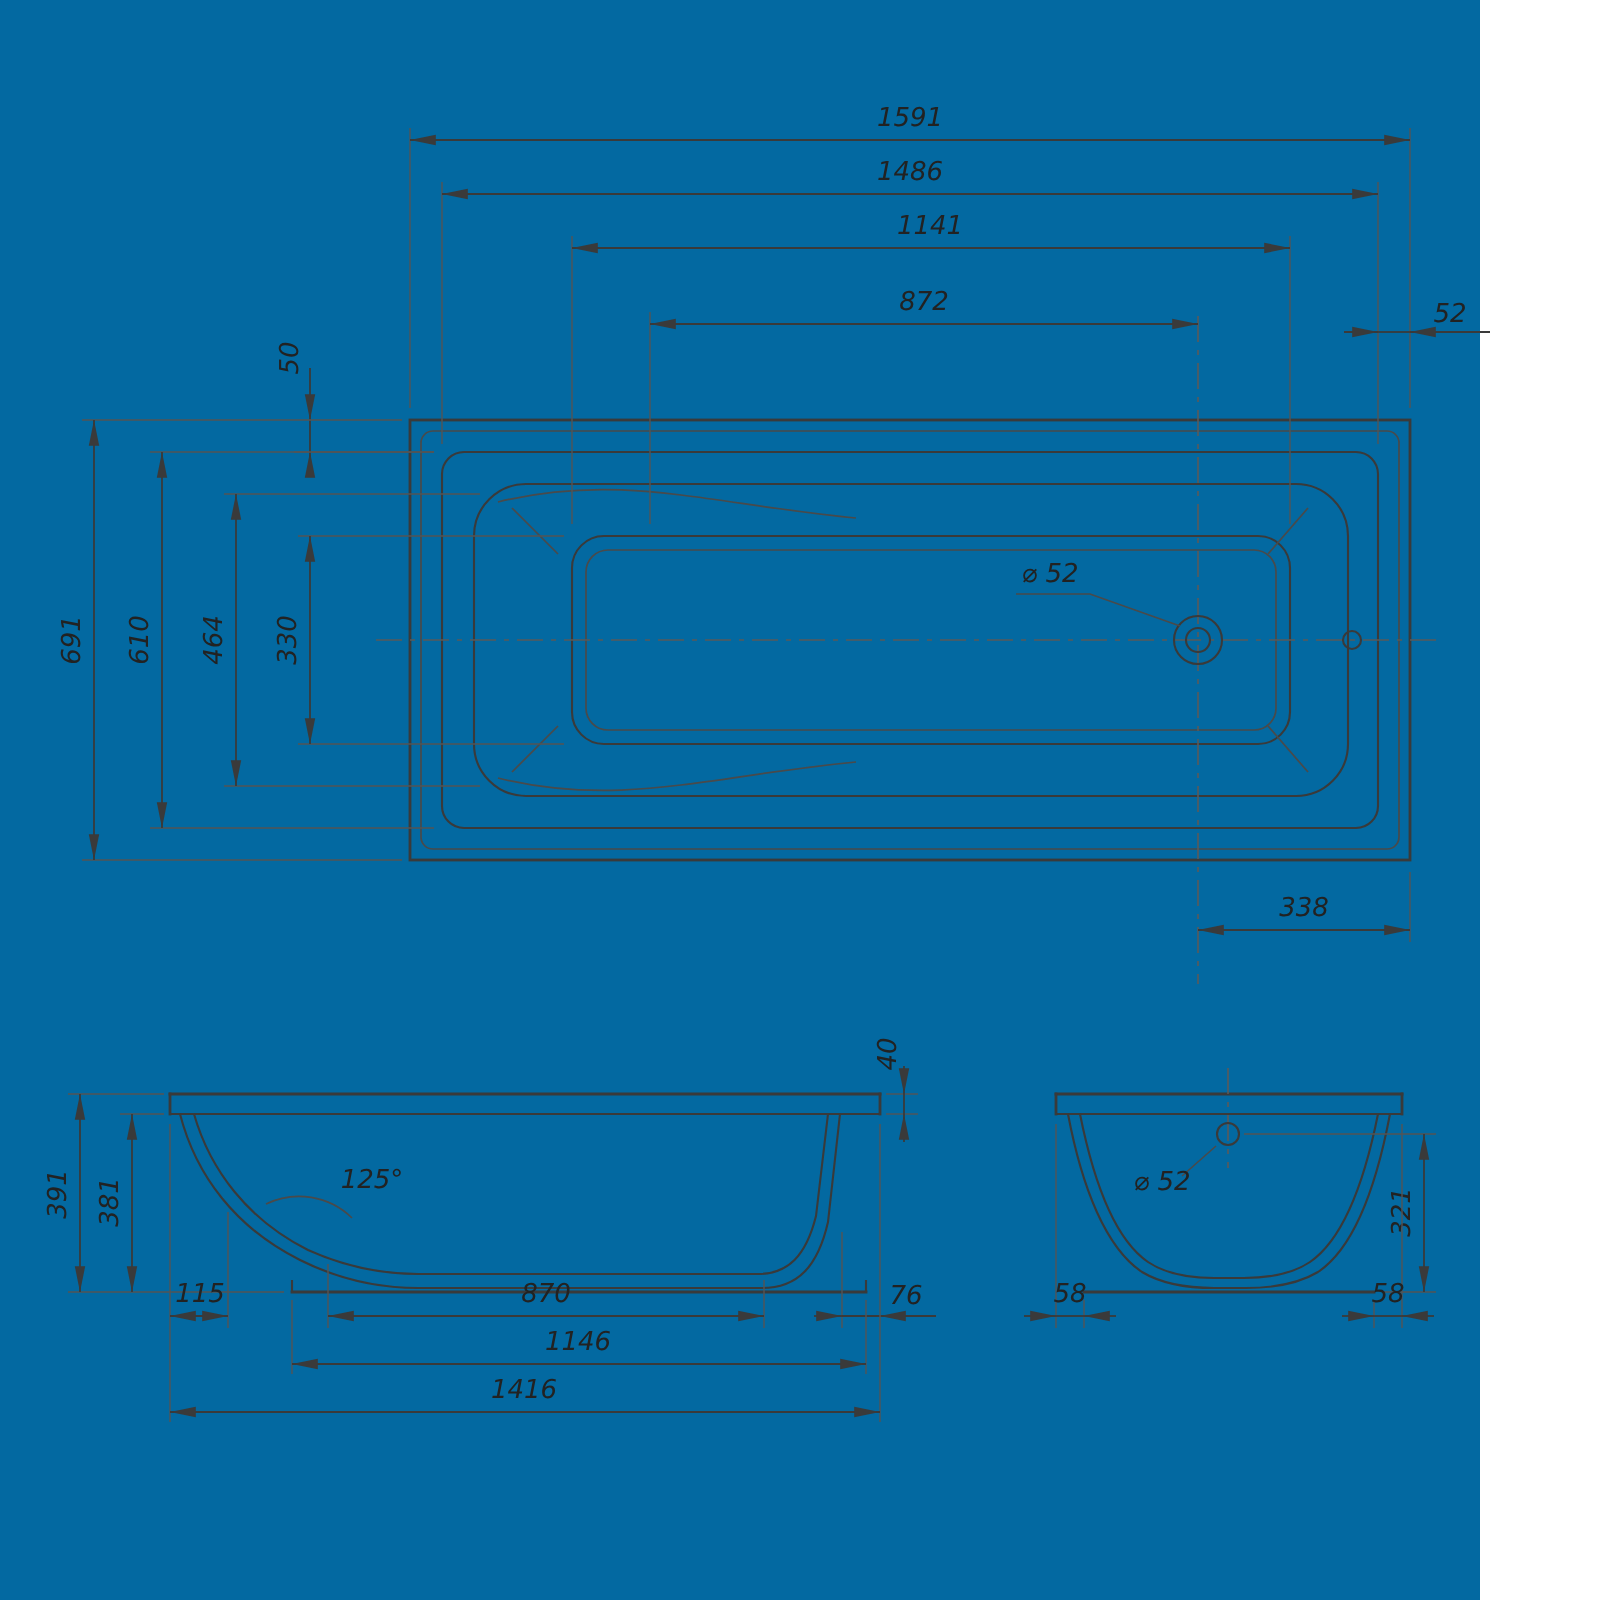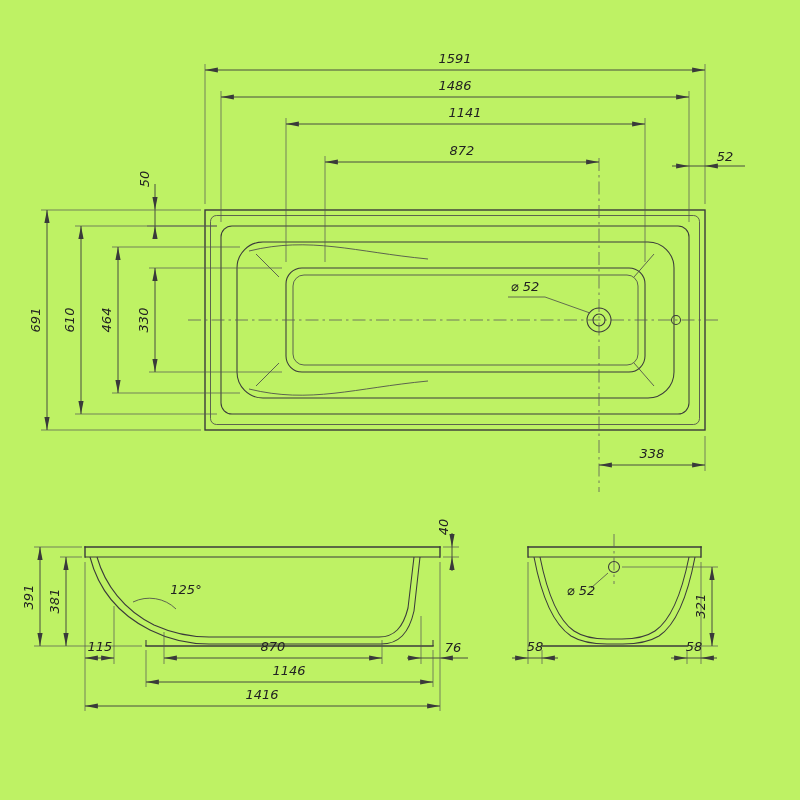--- a/index.html
+++ b/index.html
@@ -1,17 +1,17 @@
 <!DOCTYPE html>
 <html><head>
 <meta charset="utf-8">
 <style>
   html,body{margin:0;padding:0;background:#ffffff;}
   body{width:800px;height:800px;overflow:hidden;}
-  .stage{position:relative;width:800px;height:800px;background:#bef264;}
+  .stage{position:relative;width:740px;height:800px;background:#0369a1;}
   svg{display:block;}
   .outline{fill:none;stroke:#3a3a3a;stroke-width:1.4;stroke-linecap:square;}
   .line{fill:none;stroke:#3a3a3a;stroke-width:1.05;}
   .thin{fill:none;stroke:#4a4a4a;stroke-width:0.85;}
   .ext{fill:none;stroke:#555555;stroke-width:0.7;}
   .dimline{fill:none;stroke:#3a3a3a;stroke-width:0.9;}
   .arrows{marker-start:url(#arr);marker-end:url(#arr);}
   .aend{marker-end:url(#arr);}
   .cline{fill:none;stroke:#5a5a5a;stroke-width:0.8;stroke-dasharray:13 4 2.5 4;}
   .leader{fill:none;stroke:#4a4a4a;stroke-width:0.8;}

